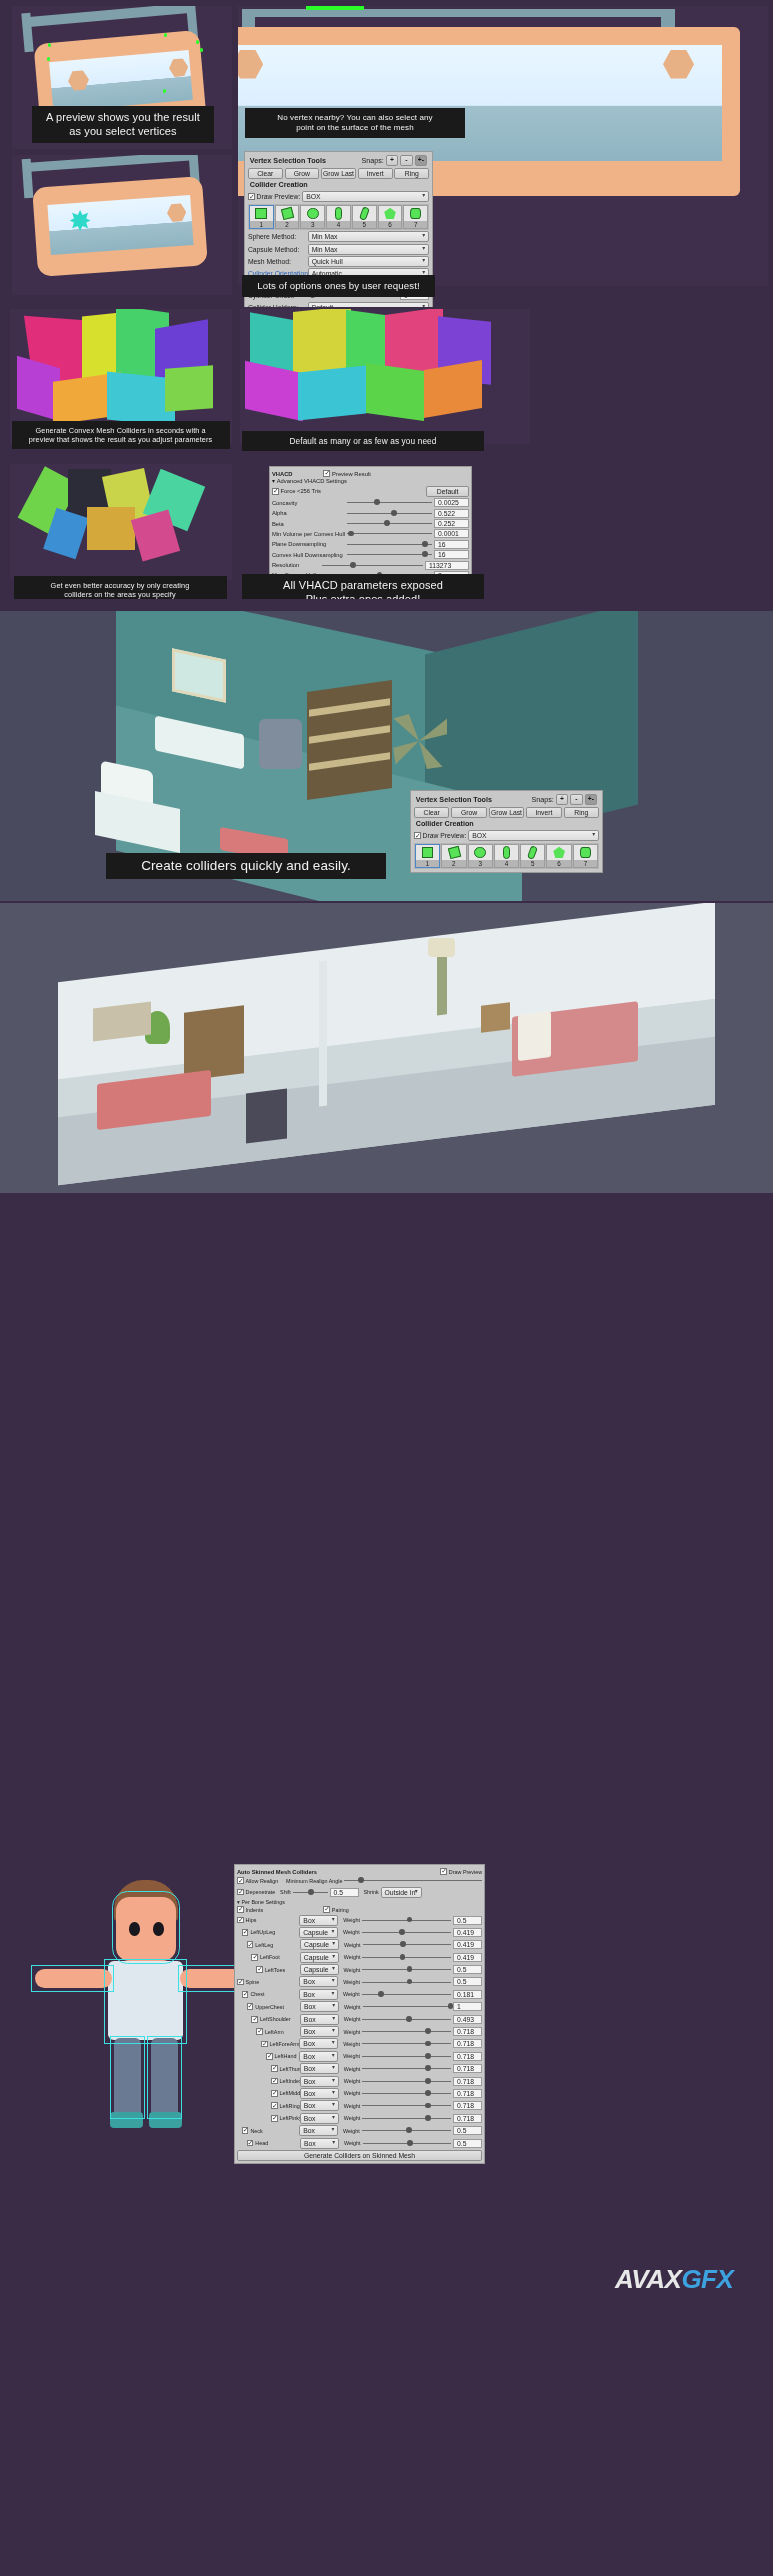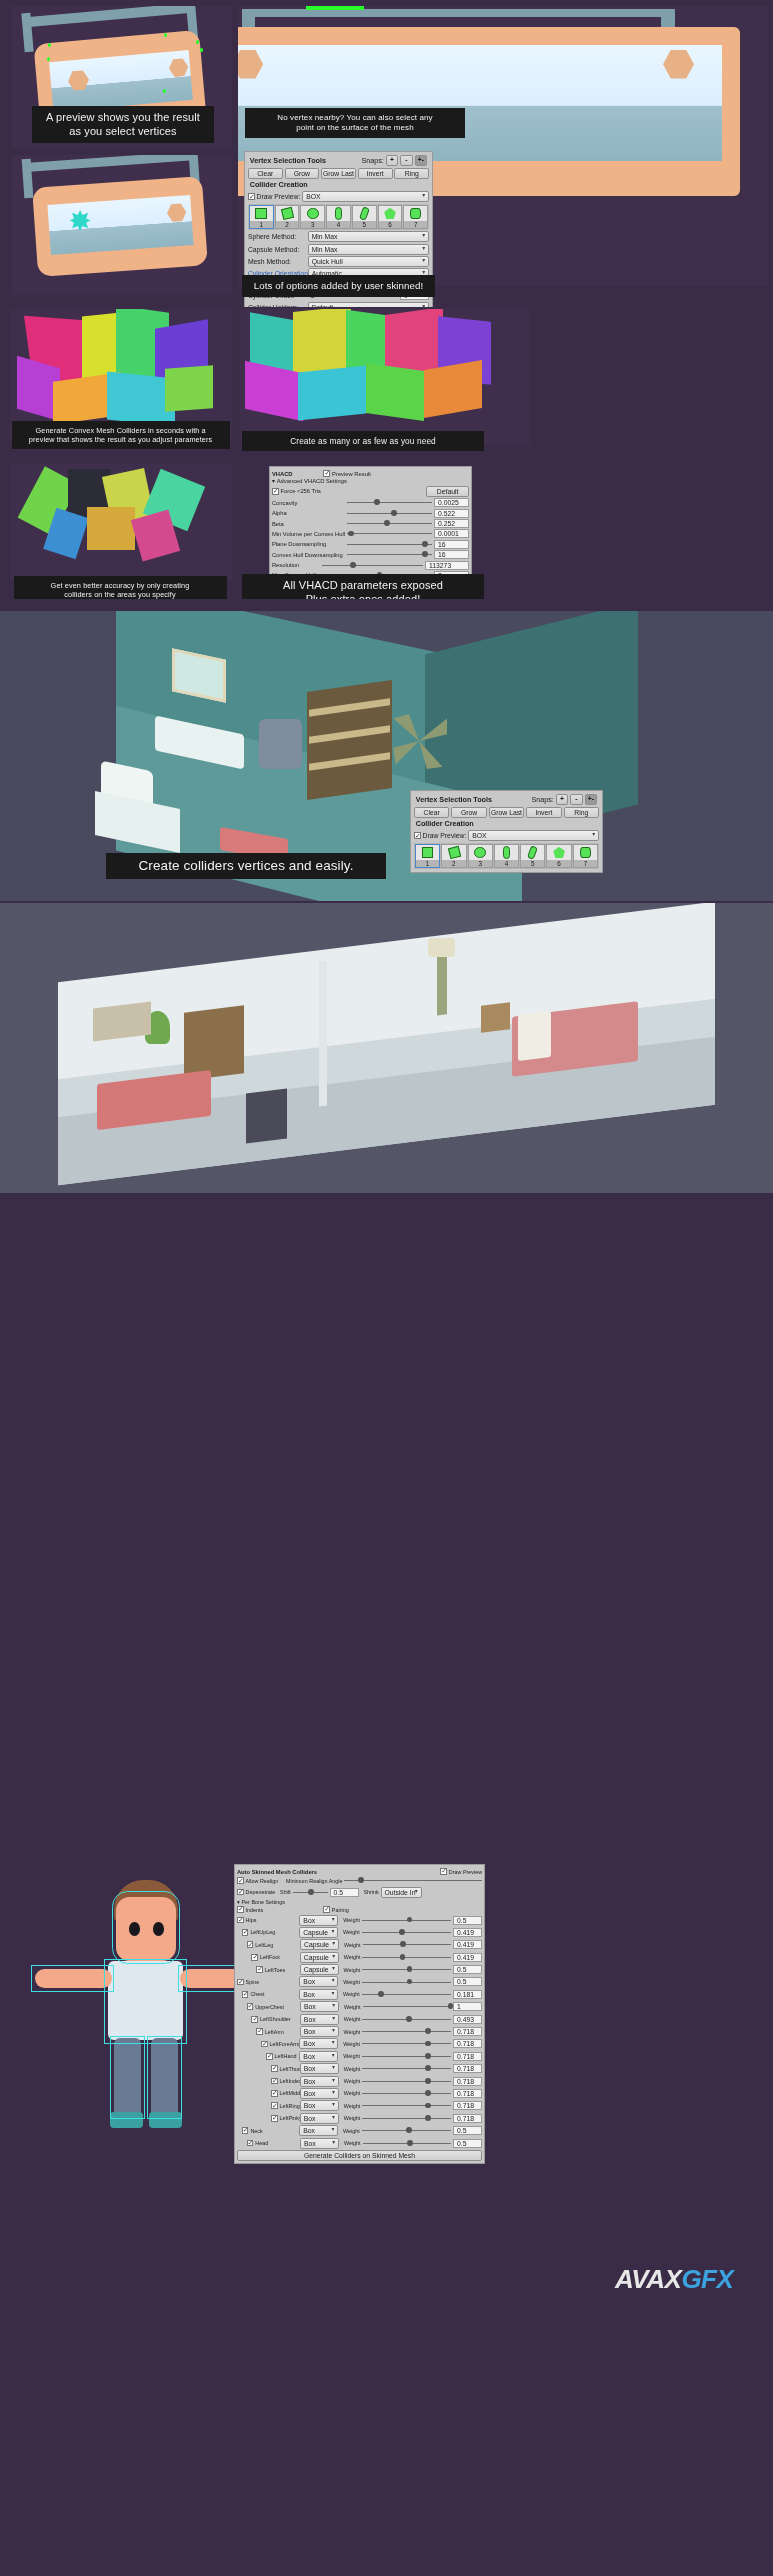--- a/index.html
+++ b/index.html
@@ -248,21 +248,21 @@
           <b style="left:2%"></b>
         </span>
       <span class="fieldbox">0</span>
     </div>
     <div class="row">
       <span class="lbl" style="width:58px">Collider Holders:</span>
       <span class="dd">Default</span>
     </div>
   </div>
 
-  <div class="caption" style="left:242px;top:275px;width:193px;font-size:9.7px;">Lots of options added by user skinned!</div>
+  <div class="caption" style="left:242px;top:275px;width:193px;font-size:9.7px;">Lots of options ones by user request!</div>
 </div>
 
 <div class="sec" style="top:309px;height:290px;background:#3a2c46;">
 
   <div class="vp" style="left:9.7px;top:0;width:222px;height:135px;">
     <div style="position:absolute;left:19.3px;top:9.7px;width:68px;height:77px;background:#e12e7a;transform:skewY(12deg) rotate(-8deg);"></div>
     <div style="position:absolute;left:72px;top:4.8px;width:48px;height:68px;background:#d8e02e;transform:skewY(-6deg);"></div>
     <div style="position:absolute;left:106px;top:0px;width:53px;height:72px;background:#47d16a;transform:skewY(8deg);"></div>
     <div style="position:absolute;left:145px;top:14.5px;width:53px;height:63px;background:#6b3fd4;transform:skewY(-10deg);"></div>
     <div style="position:absolute;left:7.7px;top:53px;width:43px;height:53px;background:#b83fd4;transform:skewY(16deg);"></div>
@@ -277,21 +277,21 @@
     <div style="position:absolute;left:9.7px;top:7.7px;width:53px;height:68px;background:#38c2b0;transform:skewY(10deg);"></div>
     <div style="position:absolute;left:53px;top:0px;width:58px;height:68px;background:#d2d43a;transform:skewY(-6deg);"></div>
     <div style="position:absolute;left:106px;top:3.9px;width:48px;height:63px;background:#4bd45e;transform:skewY(8deg);"></div>
     <div style="position:absolute;left:145px;top:1.9px;width:58px;height:68px;background:#e1437d;transform:skewY(-8deg);"></div>
     <div style="position:absolute;left:198px;top:9.7px;width:53px;height:63px;background:#7b42d4;transform:skewY(6deg);"></div>
     <div style="position:absolute;left:4.8px;top:58px;width:58px;height:48px;background:#c93fd4;transform:skewY(12deg);"></div>
     <div style="position:absolute;left:58px;top:60px;width:68px;height:48px;background:#3ac4d4;transform:skewY(-6deg);"></div>
     <div style="position:absolute;left:126px;top:58px;width:58px;height:50px;background:#5cd44a;transform:skewY(8deg);"></div>
     <div style="position:absolute;left:184px;top:56px;width:58px;height:48px;background:#e88a3a;transform:skewY(-10deg);"></div>
   </div>
-  <div class="caption" style="left:242px;top:122px;width:242px;font-size:8.3px;">Create as many or as few as you need</div>
+  <div class="caption" style="left:242px;top:122px;width:242px;font-size:8.3px;">Default as many or as few as you need</div>
 
   <div class="vp" style="left:9.7px;top:155px;width:222px;height:116px;">
     <div style="position:absolute;left:19.3px;top:7.7px;width:39px;height:58px;background:#6fd44a;transform:rotate(28deg);"></div>
     <div style="position:absolute;left:58px;top:4.8px;width:43px;height:53px;background:#2c2c38;"></div>
     <div style="position:absolute;left:97px;top:7.7px;width:43px;height:53px;background:#c9d44a;transform:rotate(-12deg);"></div>
     <div style="position:absolute;left:140px;top:11.6px;width:48px;height:48px;background:#4ad4a0;transform:rotate(22deg);"></div>
     <div style="position:absolute;left:39px;top:48px;width:34px;height:43px;background:#3d8fd4;transform:rotate(18deg);"></div>
     <div style="position:absolute;left:77px;top:43px;width:48px;height:43px;background:#d4a83a;"></div>
     <div style="position:absolute;left:126px;top:50px;width:39px;height:43px;background:#d44a8f;transform:rotate(-16deg);"></div>
   </div>
@@ -478,21 +478,21 @@
         </div>
       <div class="shp">
           <div class="gi">
             <span class="g cyl"></span>
           </div>
           <div class="num">7</div>
         </div>
     </div>
   </div>
 
-  <div class="caption" style="left:106px;top:242px;width:280px;font-size:13.5px;">Create colliders vertices and easily.</div>
+  <div class="caption" style="left:106px;top:242px;width:280px;font-size:13.5px;">Create colliders quickly and easily.</div>
 </div>
 
 <div class="sec" style="top:903px;height:290px;background:#555568;">
   <div style="position:absolute;left:58px;top:116px;width:657px;height:126px;background:#cfd8da;transform:skewY(-7deg);"></div>
   <div style="position:absolute;left:58px;top:39px;width:657px;height:97px;background:#e8eef0;transform:skewY(-7deg);"></div>
   <div style="position:absolute;left:58px;top:174px;width:657px;height:68px;background:#b9c4c8;transform:skewY(-7deg);opacity:.9;"></div>
   <div style="position:absolute;left:319px;top:58px;width:7.7px;height:145px;background:#dfe7e9;transform:skewY(-7deg);"></div>
 
   <div style="position:absolute;left:512px;top:106px;width:126px;height:60px;background:#d48a8a;transform:skewY(-7deg);border-radius:2.9px;"></div>
   <div style="position:absolute;left:518px;top:110px;width:33px;height:46px;background:#f0eee4;transform:skewY(-7deg);border-radius:2.9px;"></div>

